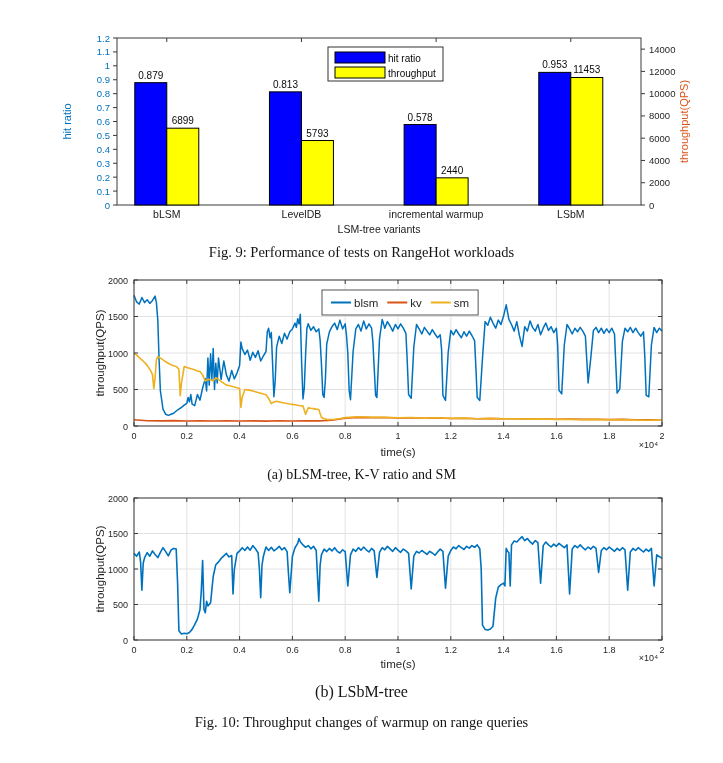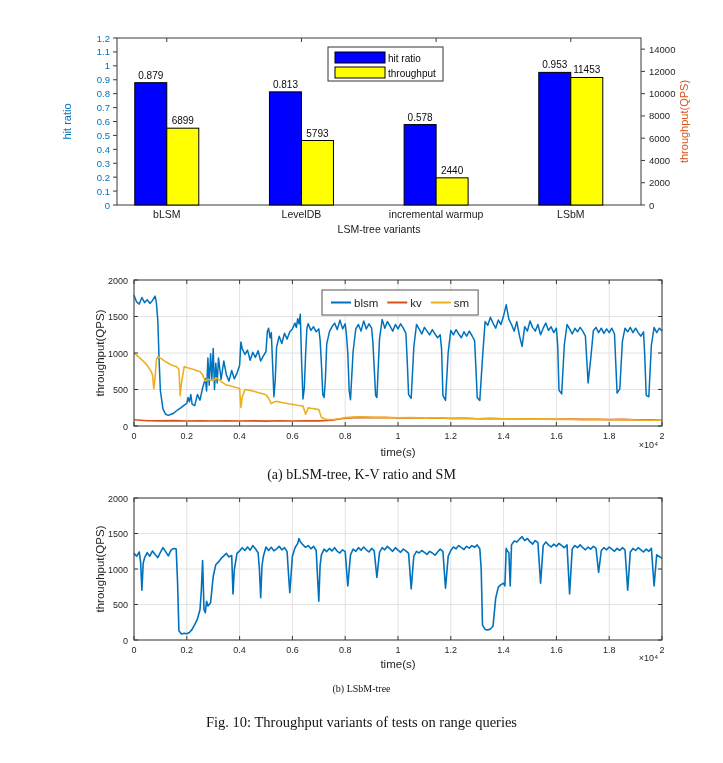--- a/index.html
+++ b/index.html
@@ -264,16 +264,17 @@
         <text x="128" y="643.5" text-anchor="end" class="lt">0</text>
         <text x="128" y="608" text-anchor="end" class="lt">500</text>
         <text x="128" y="572.5" text-anchor="end" class="lt">1000</text>
         <text x="128" y="537" text-anchor="end" class="lt">1500</text>
         <text x="128" y="501.5" text-anchor="end" class="lt">2000</text>
         <text x="398" y="668" text-anchor="middle" class="lax">time(s)</text>
         <text x="104" y="569" text-anchor="middle" class="lax" transform="rotate(-90 104 569)">throughput(QPS)</text>
         <text x="658" y="661" text-anchor="end" class="lt">×10⁴</text>
       </g>
     </svg>
+  <div class="cap" style="top:244px">Fig. 9: Performance of tests on RangeHot workloads</div>
   <div class="cap" style="top:467px;font-size:14px">(a) bLSM-tree, K-V ratio and SM</div>
-  <div class="cap" style="top:683px;font-size:10px">(b) LSbM-tree</div>
-  <div class="cap" style="top:714px">Fig. 10: Throughput variants of tests on range queries</div>
+  <div class="cap" style="top:683px;font-size:16px">(b) LSbM-tree</div>
+  <div class="cap" style="top:714px">Fig. 10: Throughput changes of warmup on range queries</div>
 </div>
 
 </body></html>

